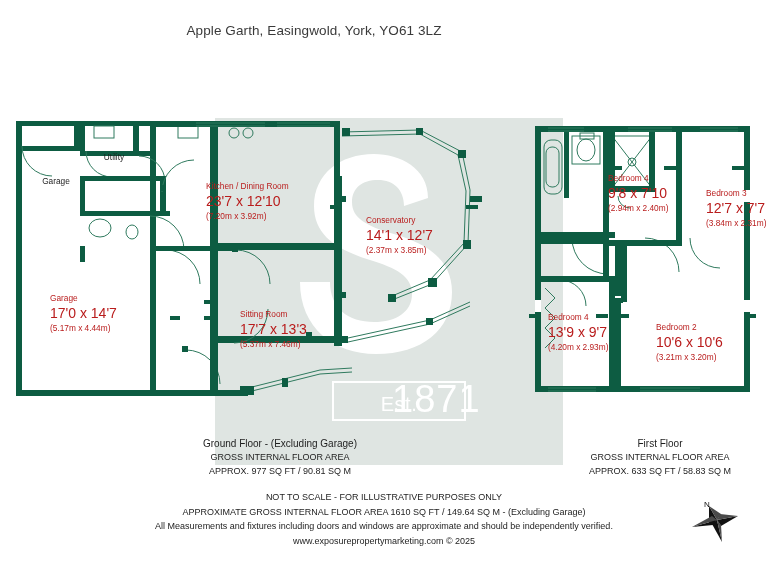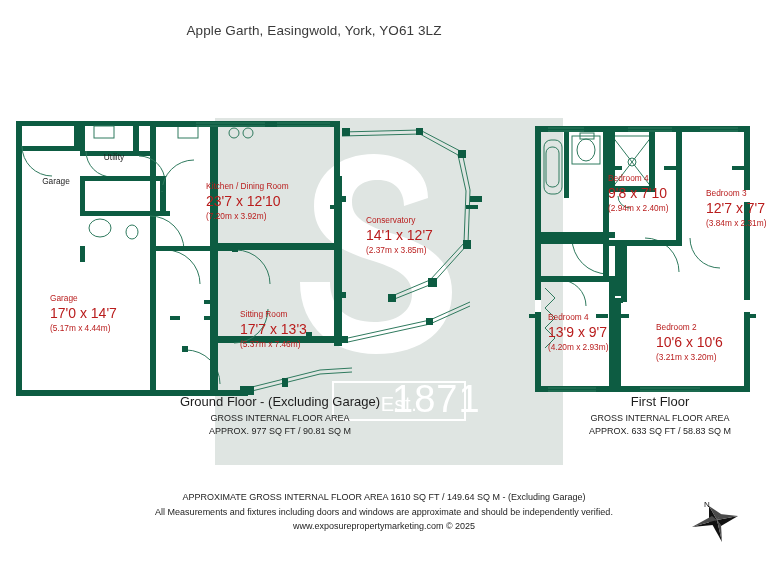--- a/index.html
+++ b/index.html
@@ -23,21 +23,21 @@
 
   
   .rlabel{position:absolute;text-align:left;line-height:1.35;color:#b91c1c;margin-top:12px;}
   .rlabel .nm{font-size:8.3px;}
   .rlabel .im{font-size:14px;}
   .rlabel .mt{font-size:8.3px;}
   .small-lab{position:absolute;font-size:8.3px;color:#1d1d1d;text-align:center;}
 
   
   .fcap{position:absolute;text-align:center;line-height:1.5;font-size:9px;color:#1d1d1d;}
-  .fcap .l1{font-size:13px;}
+  .fcap .l1{font-size:10px;margin-top:44px;}
   
   #footer{position:absolute;left:0;top:490px;width:768px;text-align:center;
     font-size:9px;line-height:1.62;color:#1d1d1d;}
   #compass{position:absolute;left:688px;top:494px;width:56px;height:52px;}
   svg{display:block;}
 </style>
 </head>
 <body>
 
 <div id="page-title">Apple Garth, Easingwold, York, YO61 3LZ</div>
@@ -327,20 +327,21 @@
   <div>APPROX. 977 SQ FT / 90.81 SQ M</div>
 </div>
 
 <div class="fcap" style="left:568px;top:392px;width:184px;">
   <div class="l1">First Floor</div>
   <div>GROSS INTERNAL FLOOR AREA</div>
   <div>APPROX. 633 SQ FT / 58.83 SQ M</div>
 </div>
 
 <div id="footer">
+  <div>NOT TO SCALE - FOR ILLUSTRATIVE PURPOSES ONLY</div>
   <div>APPROXIMATE GROSS INTERNAL FLOOR AREA 1610 SQ FT / 149.64 SQ M - (Excluding Garage)</div>
   <div>All Measurements and fixtures including doors and windows are approximate and should be independently verified.</div>
   <div>www.exposurepropertymarketing.com © 2025</div>
 </div>
 
 <svg id="compass" viewBox="0 0 56 52">
   <text x="16" y="13" font-family="Liberation Sans, sans-serif" font-size="8" fill="#111">N</text>
   <g fill="#111">
     <path d="M21 12 L29 26 L21 30 Z"></path>
     <path d="M21 12 L29 26 L33 20 Z" fill="#4a4a4a"></path>

